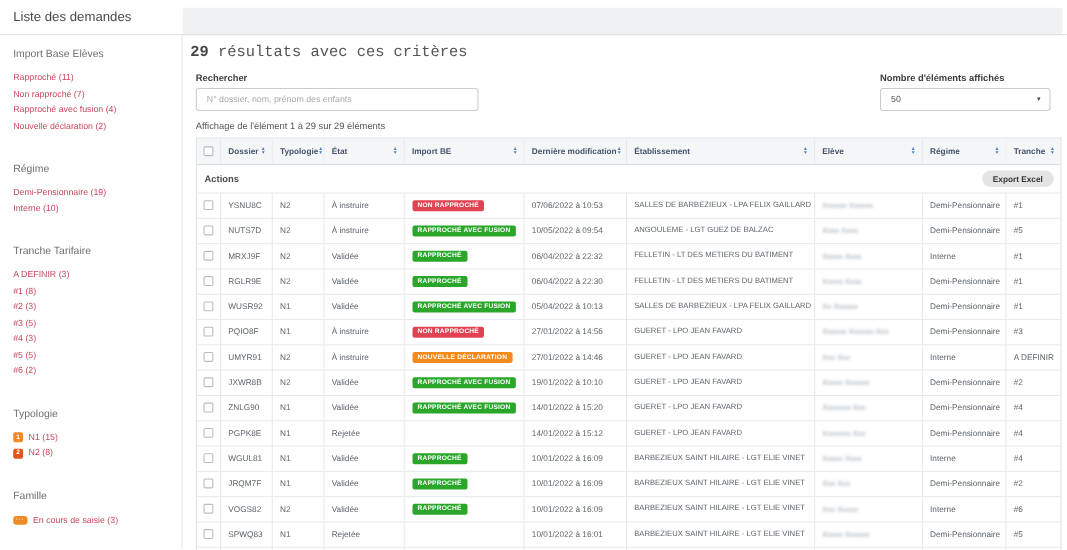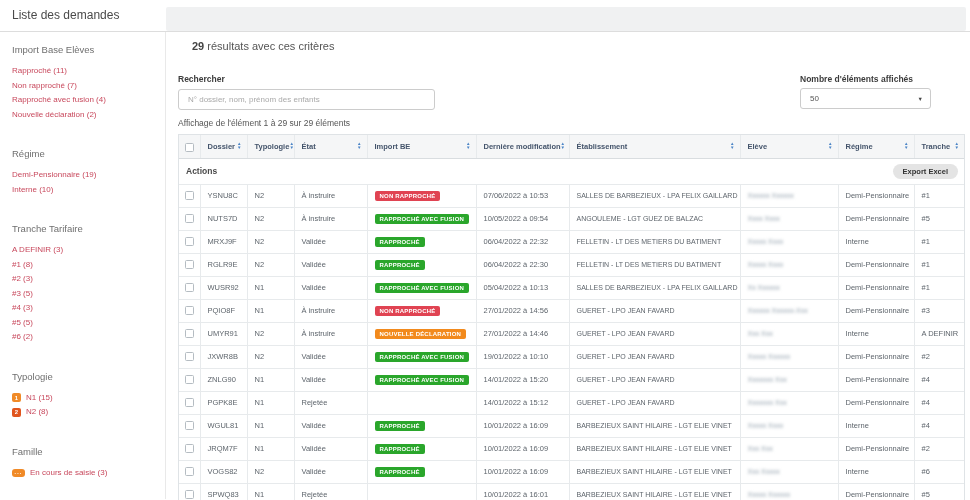--- a/index.html
+++ b/index.html
@@ -20,28 +20,28 @@
   .side-section:first-child{ margin-top:2px; }
   .side-heading{ font-size:9.5px; color:var(--heading); margin-bottom:9px; }
   .side-item{ display:flex; align-items:center; font-size:8px; line-height:14.5px; color:var(--link); cursor:pointer; white-space:nowrap; }
   .sq{ display:inline-flex; align-items:center; justify-content:center; width:9px; height:9px; border-radius:2px; color:#fff; font-size:6px; font-weight:bold; margin-right:5px; flex:none; }
   .sq.n1{ background:#f08a27; }
   .sq.n2{ background:#e0551e; }
   .pill{ display:inline-flex; align-items:center; justify-content:center; width:13px; height:8px; border-radius:3px; background:#f08a27; color:#fff; font-size:5px; font-weight:bold; letter-spacing:1px; margin-right:5px; flex:none; }
 
   
   .content{ flex:1; padding:6px 13px 0 6px; }
-  .results-line{ font-size:11px; color:#555; margin:2px 0 0 20px; }
+  .results-line{ font-size:14px; color:#555; margin:2px 0 0 1px;font-family:Liberation Mono, monospace; }
   .results-line b{ font-weight:bold; color:#444; }
-  .controls{ display:flex; justify-content:space-between; margin:22px 0 0 6px; }
+  .controls{ display:flex; justify-content:space-between; margin:10px 0 0 6px; }
   .field-label{ display:block; font-size:8.5px; font-weight:bold; color:#3c3c3c; margin-bottom:4px; }
   .search-input{ width:257px; height:21px; border:1px solid #ccc; border-radius:3px; font-size:8px; color:#555; padding:0 9px; outline:none; font-family:inherit; }
   .search-input::placeholder{ color:#a9a9a9; }
   .pagesize{ width:165px; }
-  .select{ position:relative; width:131px; height:21px; border:1px solid #ccc; border-radius:3px; background:#fff; font-size:8px; color:#555; line-height:19px; padding-left:9px; cursor:pointer; }
+  .select{ position:relative; width:155px; height:21px; border:1px solid #ccc; border-radius:3px; background:#fff; font-size:8px; color:#555; line-height:19px; padding-left:9px; cursor:pointer; }
   .select .caret{ position:absolute; right:7px; top:0; font-size:5.5px; color:#444; line-height:21px; }
   .range-line{ font-size:8.5px; color:#555; margin:8px 0 0 6px; }
 
   
   .table-wrap{ margin:6px 0 0 6px; border:1px solid #dfe3e6; border-bottom:none; }
   table{ border-collapse:collapse; table-layout:fixed; width:785px; }
   th,td{ border-right:1px solid #e7eaec; border-bottom:1px solid #e7eaec; overflow:hidden; white-space:nowrap; }
   th:last-child, td:last-child{ border-right:none; }
   thead th{ background:#f5f6f7; height:23px; border-bottom:1px solid #d9dde0; padding:0 5px 0 7px; text-align:left; }
   .th-flex{ display:flex; align-items:flex-start; justify-content:space-between; }

